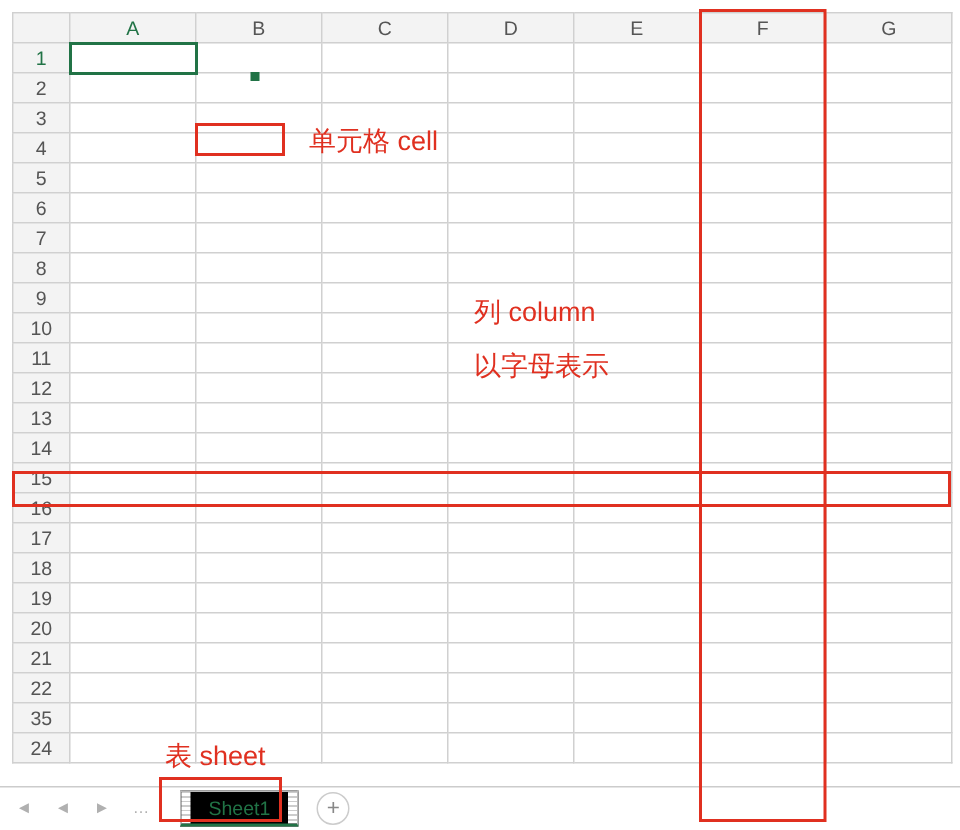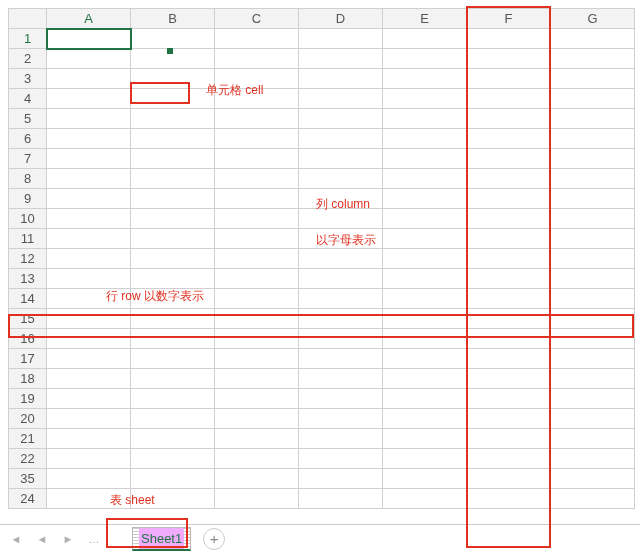--- a/index.html
+++ b/index.html
@@ -12,27 +12,27 @@
   table.sheet th.rowhdr { width: 38px; background: #f3f3f3; }
   table.sheet th.corner { width: 38px; height: 20px; background: #f3f3f3; }
   table.sheet td { height: 20px; }
   .colA{width:84px}.colB{width:84px}.colC{width:84px}.colD{width:84px}.colE{width:84px}.colF{width:84px}.colG{width:84px}
   th.colhdr.active, th.rowhdr.active { background: #e2e2e2; color: #217346; }
   td.selected { outline: 2px solid #217346; outline-offset: -1px; }
   td.selected::after { content:""; position:absolute; width:6px; height:6px; background:#217346; transform: translate(78px, 9px); }
 
   .tabs { position: absolute; left: 0; bottom: 1px; height: 28px; width: 640px; display: flex; align-items: center; background: #fff; border-top: 1px solid #ccc;}
   .tabs .navbtn { width: 20px; height: 20px; margin-left: 6px; display:flex; align-items:center; justify-content:center; color:#b0b0b0; font-size:11px; cursor:default;}
-  .tab { margin-left: 28px; border: 1px solid #b9b9b9; border-bottom: 2px solid #217346; background: #f0abfc; padding: 3px 8px; font-size: 13px; color: #217346; position: relative;}
+  .tab { margin-left: 16px; border: 1px solid #b9b9b9; border-bottom: 2px solid #217346; background: #000000; padding: 3px 18px; font-size: 13px; color: #217346; position: relative;}
   .tab .grips { position:absolute; left:0; top:0; bottom:0; width:6px; background: repeating-linear-gradient(#ccc,#ccc 1px,#fff 1px,#fff 3px);}
   .tab .gripsR { left:auto; right:0;}
   .addsheet { width:22px;height:22px;border:1px solid #ccc;border-radius:50%;margin-left:12px;display:flex;align-items:center;justify-content:center;color:#888;font-size:15px;}
 
   .anno { position:absolute; border:2px solid #e03020; pointer-events:none; }
-  .anno-label { position:absolute; color:#e03020; font-size:12px; white-space:nowrap; pointer-events:none; }
+  .anno-label { position:absolute; color:#e03020; font-size:18px; white-space:nowrap; pointer-events:none; }
 </style>
 </head>
 <body>
 
 <div class="wrap">
 
   <div class="grid-area">
     <table class="sheet">
       <thead>
         <tr>
@@ -307,18 +307,17 @@
   </div>
 
   <div class="anno" style="left:130px; top:82px; width:60px; height:22px;"></div>
   <span class="anno-label" style="left:206px; top:82px;">单元格 cell</span>
 
   <div class="anno" style="left:466px; top:6px; width:85px; height:542px;"></div>
   <span class="anno-label" style="left:316px; top:196px;text-align:right;">列 column</span>
   <span class="anno-label" style="left:316px; top:232px;">以字母表示</span>
 
   <div class="anno" style="left:8px; top:314px; width:626px; height:24px;"></div>
-  <span class="anno-label" style="left:106px; top:288px;">行 row 以数字表示</span>
 
   <div class="anno" style="left:106px; top:518px; width:82px; height:30px;"></div>
   <span class="anno-label" style="left:110px; top:492px;">表 sheet</span>
 
 </div>
 
 </body></html>

